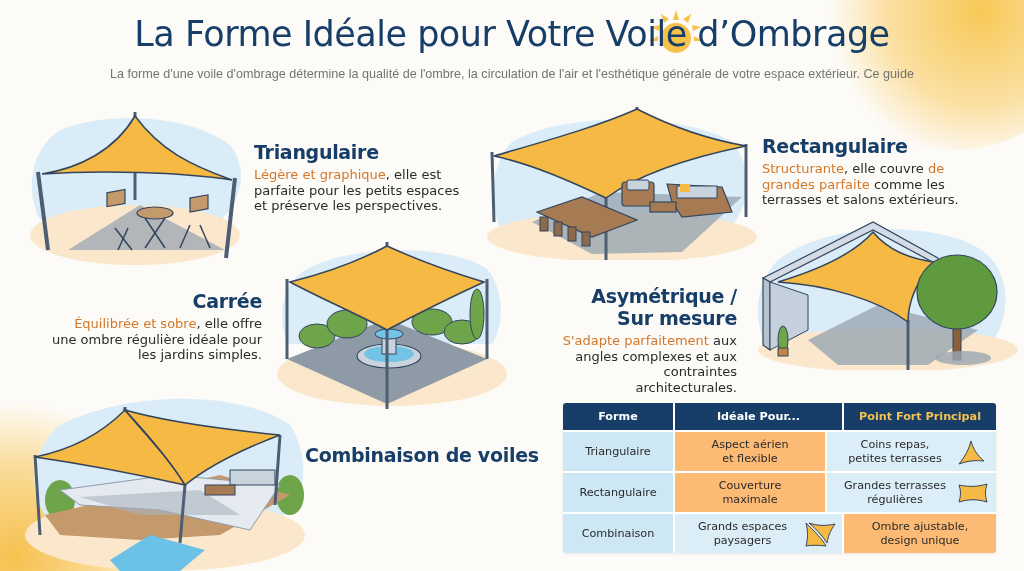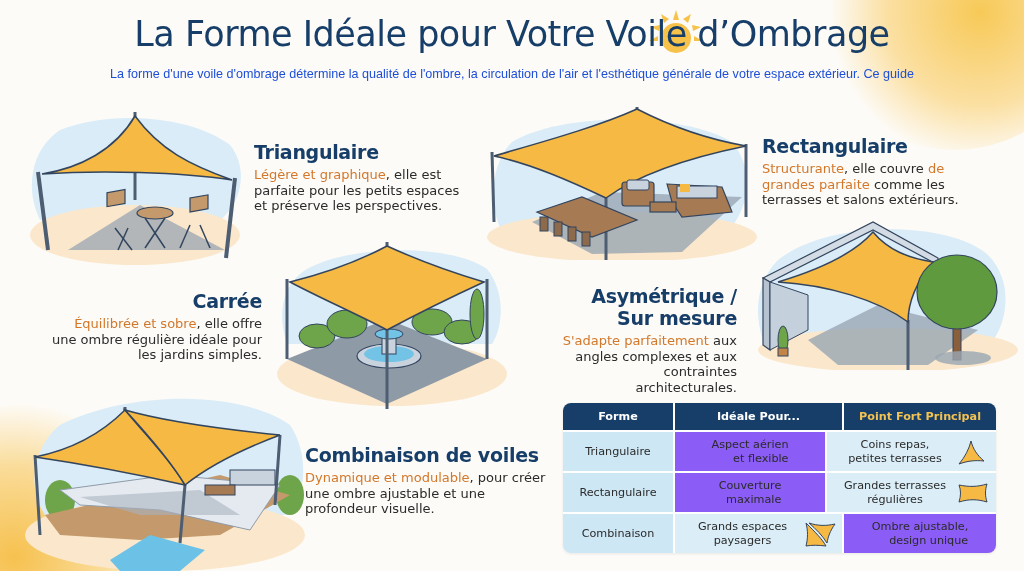--- a/index.html
+++ b/index.html
@@ -25,40 +25,40 @@
     font-family: "DejaVu Sans", sans-serif; font-weight: normal;
     font-size: 35px; letter-spacing: -0.5px; color: #173e68;
     text-align: center; z-index: 2;
   }
   .sun {
     position: absolute; left: 648px; top: 8px; width: 56px; height: 56px; z-index: 1;
   }
   .subtitle {
     position: absolute; left: 40px; width: 944px; top: 66px;
     font-family: "Liberation Sans", sans-serif; font-size: 12.6px; line-height: 17px;
-    color: #1d4ed8; text-align: center;
+    color: #737373; text-align: center;
   }
   .card { position: absolute; }
   .card h2 {
     font-family: "DejaVu Sans", sans-serif; font-weight: bold; color: #173e68;
     font-size: 19px; line-height: 22px; letter-spacing: -0.3px;
   }
   .card p {
     font-family: "DejaVu Sans", sans-serif; font-size: 13px; line-height: 15.5px;
     color: #2b2b2b; margin-top: 4px;
   }
   .card p .hl { color: #d3772a; }
   .right { text-align: right; }
 
   .illus { position: absolute; }
 
   
   .table {
     position: absolute; left: 563px; top: 403px; width: 433px; height: 150px;
-    border-radius: 8px; overflow: hidden; background: #fff;
+    border-radius: 3px; overflow: hidden; background: #fff;
     box-shadow: 0 1px 3px rgba(0,0,0,0.08);
     font-family: "DejaVu Sans", sans-serif;
   }
   .thead { display: flex; height: 27px; background: #173e68; }
   .th {
     display: flex; align-items: center; justify-content: center;
     color: #ffffff; font-weight: bold; font-size: 11.2px;
     border-right: 2px solid #ffffff;
   }
   .th:last-child { border-right: none; }
@@ -67,21 +67,21 @@
   .c2 { width: 152px; }
   .c3 { width: 169px; }
   .trow { display: flex; height: 41px; border-top: 2px solid #fff; }
   .td {
     display: flex; align-items: center; justify-content: center; text-align: center;
     font-size: 11.2px; line-height: 14px; color: #2b2b2b;
     border-right: 2px solid #fff; padding: 0 6px;
   }
   .td:last-child { border-right: none; }
   .td.blue { background: #cde7f4; }
-  .td.cream { background: #8b5cf6; text-align: right; }
+  .td.cream { background: #fdba74; }
   .td.lightblue { background: #dbeef8; justify-content: flex-start; padding-left: 16px; }
   .td .ideal-text { width: 104px; text-align: center; }
   .td svg { margin-left: 10px; flex: none; }
 </style>
 </head>
 <body>
 
 <div class="bg-blob-tr"></div>
 <div class="bg-blob-bl"></div>
 
@@ -238,25 +238,20 @@
   <line x1="105" y1="22" x2="105" y2="30" stroke="#4d5d72" stroke-width="3"></line>
   <line x1="165" y1="100" x2="160" y2="158" stroke="#4d5d72" stroke-width="3"></line>
   <path d="M105,25 C80,50 50,65 15,72 C70,80 120,90 165,100 C150,75 130,55 105,25Z" fill="#f5b944" stroke="#33455e" stroke-width="1.5"></path>
   <path d="M105,25 C150,38 210,45 260,50 C220,65 190,80 165,100 C150,75 128,50 105,25Z" fill="#f5b944" stroke="#33455e" stroke-width="1.5"></path>
   <rect x="210" y="85" width="45" height="15" fill="#c9d3de" stroke="#33455e" stroke-width="1"></rect>
   <rect x="185" y="100" width="30" height="10" fill="#a67b54" stroke="#33455e" stroke-width="1"></rect>
 </svg>
 
 <div class="card" style="left:305px;top:444px;width:250px">
   <h2>Combinaison de voiles</h2>
-  <p>
-    <span class="hl">Dynamique et modulable</span><span>, pour créer</span><br>
-    <span>une ombre ajustable et une</span><br>
-    <span>profondeur visuelle.</span>
-  </p>
 </div>
 
 <div class="table">
   <div class="thead">
     <div class="th c1">Forme</div>
     <div class="th c3">Idéale Pour...</div>
     <div class="th c2 gold">Point Fort Principal</div>
   </div>
 
   <div class="trow">

